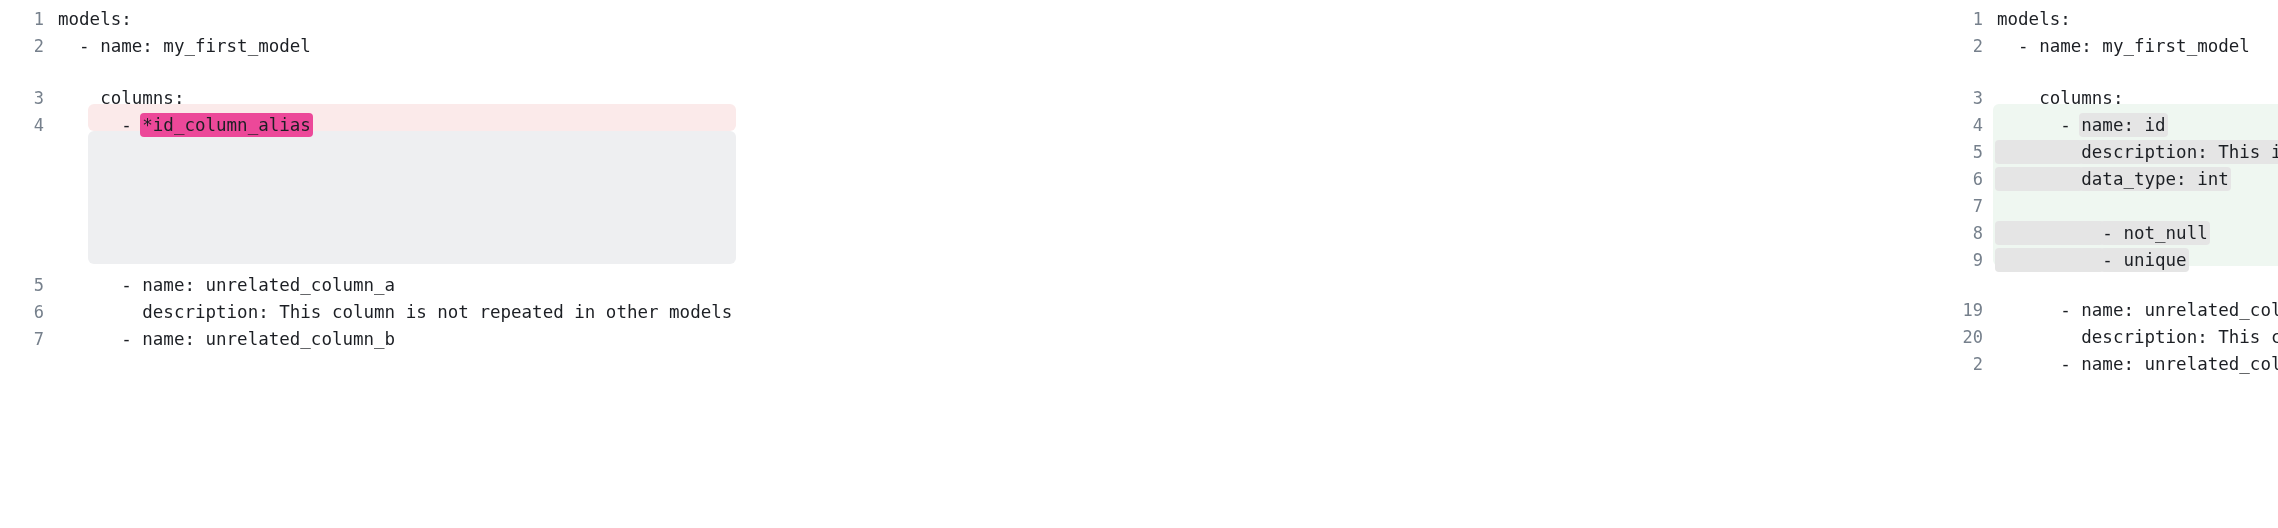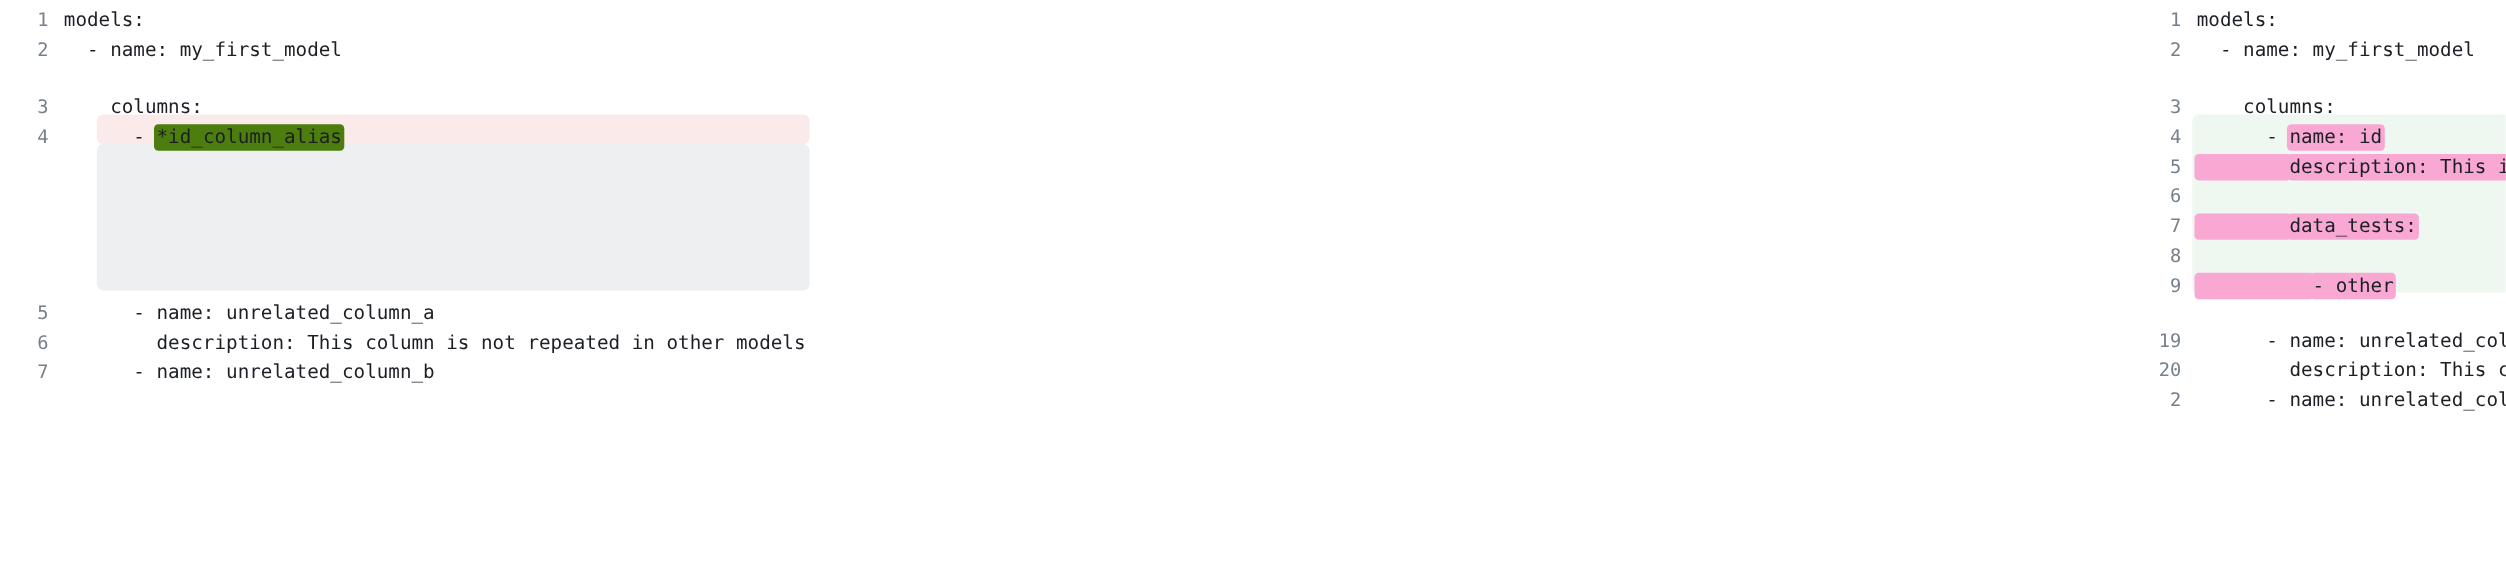--- a/index.html
+++ b/index.html
@@ -73,27 +73,27 @@
     text-align: right;
     padding-right: 14px;
     color: #76808c;
     font-size: 17px;
     user-select: none;
   }
   .code {
     color: #1c1f24;
   }
   .code .hl-del {
-    background: #4d7c0f;
+    background: #ec4899;
     border-radius: 4px;
     padding: 2px 2px;
     margin: 0 -2px;
   }
   .code .hl-add {
-    background: #f9a8d4;
+    background: #e5e5e5;
     border-radius: 4px;
     padding: 2px 2px;
     margin: 0 -2px;
   }
   
   .spacer-block { height: 133px; }
   .spacer-gap { height: 25px; }
 </style>
 </head>
 <body>
@@ -118,24 +118,24 @@
 
   <div class="pane pane-right">
     <div class="block block-added"></div>
     <div class="lines" id="right-lines">
         <div class="line"><span class="ln">1</span><span class="code"><span>models:</span></span></div>
         <div class="line"><span class="ln">2</span><span class="code"><span>  - name: my_first_model</span></span></div>
         <div class="spacer-gap"></div>
         <div class="line"><span class="ln">3</span><span class="code"><span>    columns:</span></span></div>
         <div class="line"><span class="ln">4</span><span class="code"><span>      - </span><span class="hl-add">name: id</span></span></div>
         <div class="line"><span class="ln">5</span><span class="code"><span class="hl-add">        </span><span class="hl-add">description: This is a unique identifier.</span></span></div>
-        <div class="line"><span class="ln">6</span></div>
-        <div class="line"><span class="ln">7</span><span class="code"><span class="hl-add">        </span><span class="hl-add">data_tests:</span></span></div>
-        <div class="line"><span class="ln">8</span></div>
-        <div class="line"><span class="ln">9</span><span class="code"><span class="hl-add">          </span><span class="hl-add">- other</span></span></div>
+        <div class="line"><span class="ln">6</span><span class="code"><span class="hl-add">        </span><span class="hl-add">data_type: int</span></span></div>
+        <div class="line"><span class="ln">7</span></div>
+        <div class="line"><span class="ln">8</span><span class="code"><span class="hl-add">          </span><span class="hl-add">- not_null</span></span></div>
+        <div class="line"><span class="ln">9</span><span class="code"><span class="hl-add">          </span><span class="hl-add">- unique</span></span></div>
         <div style="height: 23px;"></div>
         <div class="line"><span class="ln">19</span><span class="code"><span>      - name: unrelated_column_a</span></span></div>
         <div class="line"><span class="ln">20</span><span class="code"><span>        description: This column is not repeated in other models</span></span></div>
         <div class="line"><span class="ln">2</span><span class="code"><span>      - name: unrelated_column_b</span></span></div>
       </div>
   </div>
 
 </div>
 
 </body></html>

